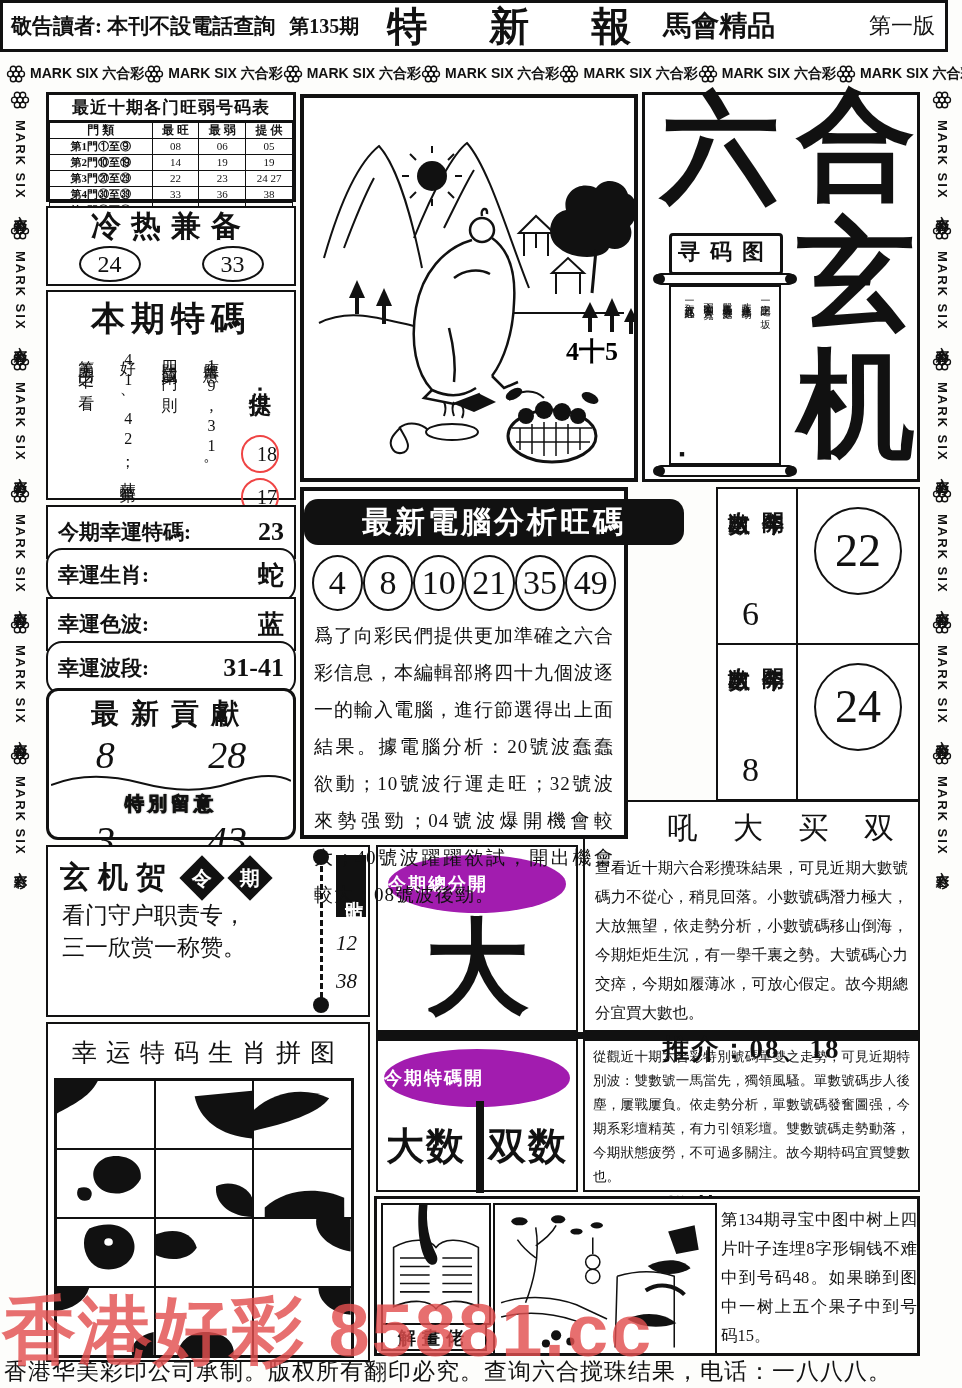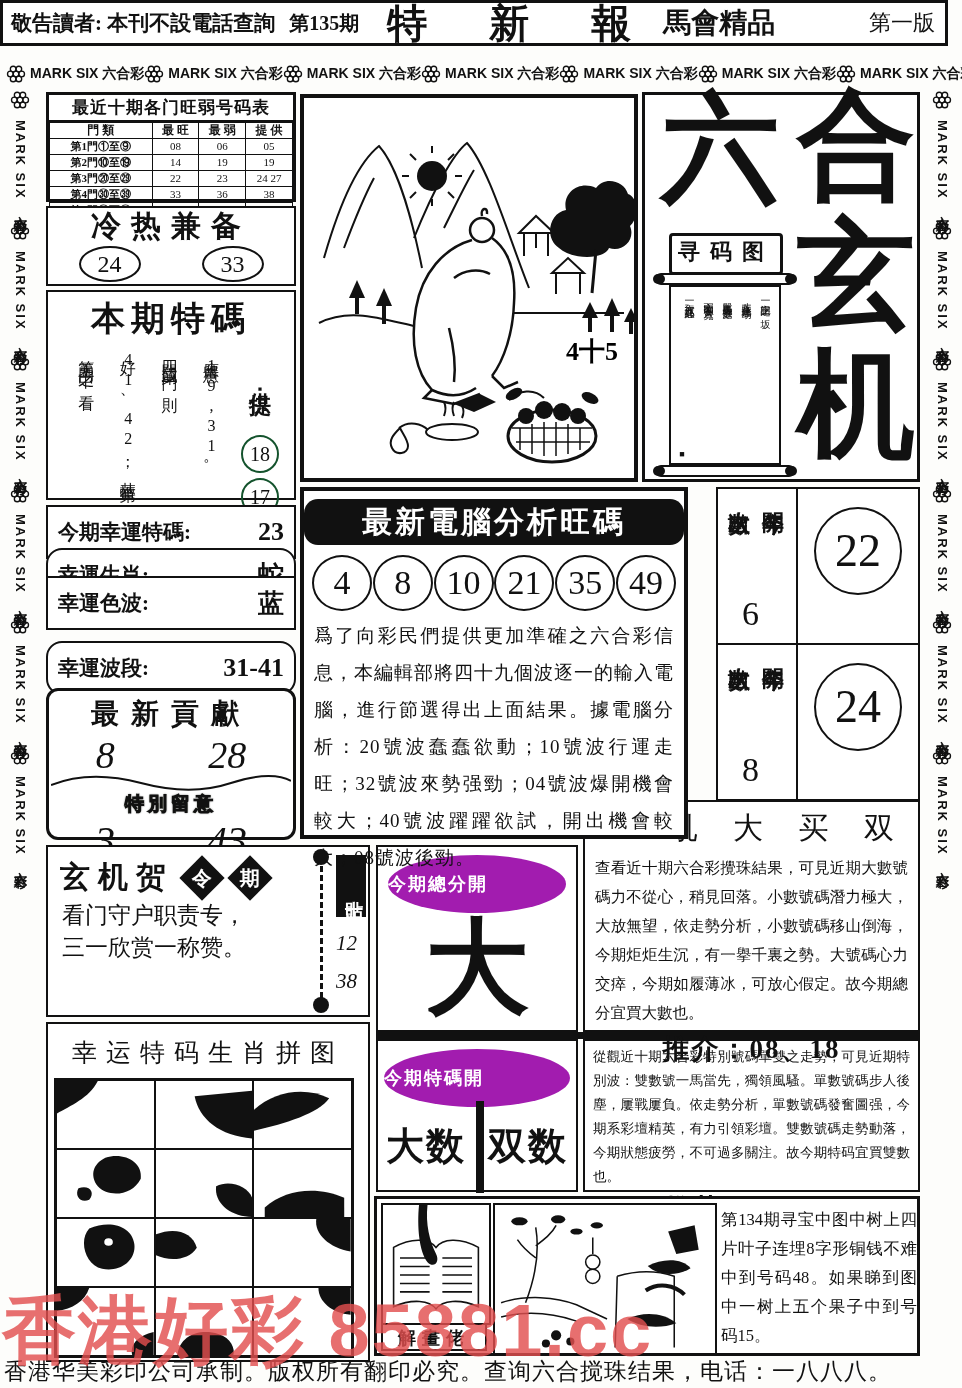--- a/index.html
+++ b/index.html
@@ -3,21 +3,21 @@
 <meta charset="utf-8">
 <style>
   html,body{margin:0;padding:0;background:#888;}
   .page{position:relative;width:962px;height:1388px;background:#fdfdfb;overflow:hidden;
         font-family:"Liberation Serif","DejaVu Serif",serif;color:#111;}
   .abs{position:absolute;}
   .box{position:absolute;background:#fff;border:2px solid #111;box-sizing:border-box;}
   .ctr{text-align:center;}
 
   
-  #hdr{left:6px;top:6px;width:948px;height:46px;border:3px solid #111;display:flex;align-items:center;box-sizing:border-box;background:#fff;}
+  #hdr{left:6px;top:6px;width:948px;height:52px;border:3px solid #111;display:flex;align-items:center;box-sizing:border-box;background:#fff;}
   #hdr .notice{font-size:21px;font-weight:bold;margin-left:8px;white-space:nowrap;}
   #hdr .issue{font-size:20px;font-weight:bold;margin-left:14px;white-space:nowrap;}
   #hdr .title{font-size:40px;font-weight:bold;letter-spacing:26px;margin-left:28px;white-space:nowrap;}
   #hdr .subtitle{font-size:28px;font-weight:bold;margin-left:6px;white-space:nowrap;}
   #hdr .edition{font-size:22px;margin-left:auto;margin-right:10px;white-space:nowrap;}
 
   
   #strip{left:6px;top:60px;width:948px;height:28px;display:flex;align-items:center;justify-content:space-between;}
   .strip-item{display:flex;align-items:center;gap:4px;font-family:"Liberation Sans",sans-serif;font-size:14px;font-weight:bold;white-space:nowrap;}
   .flower{width:20px;height:20px;flex:0 0 auto;}
@@ -37,21 +37,21 @@
   
   #coldhot{left:46px;top:206px;width:250px;height:80px;}
   #coldhot .ch-title{font-size:30px;font-weight:bold;text-align:center;letter-spacing:10px;line-height:36px;}
   .oval{display:inline-block;border:2px solid #111;border-radius:50%;width:58px;height:32px;line-height:32px;text-align:center;font-size:24px;}
 
   
   #speccode{left:46px;top:290px;width:250px;height:210px;}
   #speccode .sc-title{font-size:34px;font-weight:bold;text-align:center;letter-spacing:6px;margin-top:4px;}
   #sc-provide{position:absolute;right:8px;top:52px;width:52px;text-align:center;}
   #sc-provide .plabel{writing-mode:vertical-rl;text-orientation:upright;font-size:22px;font-weight:bold;height:86px;margin:0 auto;}
-  .cnum{display:block;margin:5px auto 0;border:2px solid #14532d;border-radius:50%;width:34px;height:34px;line-height:34px;text-align:center;font-size:20px;}
+  .cnum{display:block;margin:5px auto 0;border:2px solid #ef4444;border-radius:50%;width:34px;height:34px;line-height:34px;text-align:right;font-size:20px;}
   #sc-cols{position:absolute;left:8px;top:56px;height:148px;width:176px;writing-mode:vertical-rl;text-orientation:upright;
            font-size:16px;line-height:2.6;letter-spacing:3px;}
 
   
   .lucky{left:46px;width:250px;height:54px;display:flex;align-items:center;justify-content:space-between;padding:0 10px;box-sizing:border-box;position:absolute;background:#fff;border:2px solid #111;}
   .lucky .l-label{font-size:21px;font-weight:bold;white-space:nowrap;}
   .lucky .l-value{font-size:26px;font-weight:bold;}
   .round{border-radius:16px;}
 
   
@@ -94,21 +94,21 @@
                   font-size:22px;font-weight:bold;text-align:center;line-height:32px;letter-spacing:10px;}
   .roller{position:absolute;left:0;width:140px;height:12px;background:#fff;border:2px solid #111;border-radius:6px;box-sizing:border-box;}
   .roller:before,.roller:after{content:"";position:absolute;top:-1px;width:12px;height:10px;background:#111;border-radius:5px;}
   .roller:before{left:-4px;} .roller:after{right:-4px;}
   #scroll .sheet{position:absolute;left:14px;top:52px;width:108px;height:176px;border:2px solid #111;}
   #scroll .stext{position:absolute;right:4px;top:8px;height:150px;writing-mode:vertical-rl;text-orientation:upright;
                  font-size:10px;line-height:1.9;letter-spacing:1px;}
   #scroll .sig{position:absolute;left:4px;bottom:4px;writing-mode:vertical-rl;font-size:9px;}
 
   
-  #comp{left:300px;top:487px;width:388px;height:352px;border:4px solid #111;z-index:3;}
+  #comp{left:300px;top:487px;width:328px;height:352px;border:4px solid #111;z-index:3;}
   #comp .c-bar{margin:8px auto 0;width:380px;height:46px;background:#111;border-radius:14px;color:#fff;
                font-size:30px;font-weight:bold;text-align:center;line-height:46px;letter-spacing:3px;}
   #comp .circles{display:flex;justify-content:space-between;padding:10px 8px 4px;}
   #comp .bigcirc{width:56px;height:52px;border:2px solid #111;border-radius:50%;font-size:34px;line-height:52px;text-align:center;}
   #comp .body{font-size:19px;line-height:37px;text-align:justify;padding:2px 10px;letter-spacing:1px;}
 
   
   #appear{left:716px;top:487px;width:204px;height:314px;border:2px solid #111;display:flex;flex-direction:column;}
   .ap-cell{flex:1;display:flex;border-bottom:2px solid #111;}
   .ap-cell:last-child{border-bottom:none;}
@@ -452,21 +452,21 @@
   </div>
 
   <div class="lucky" style="top:505px;">
     <span class="l-label">今期幸運特碼:</span>
     <span class="l-value">23</span>
   </div>
   <div class="lucky round" style="top:548px;">
     <span class="l-label">幸運生肖:</span>
     <span class="l-value">蛇</span>
   </div>
-  <div class="lucky" style="top:576px;">
+  <div class="lucky" style="top:597px;">
     <span class="l-label">幸運色波:</span>
     <span class="l-value">蓝</span>
   </div>
   <div class="lucky round" style="top:641px;">
     <span class="l-label">幸運波段:</span>
     <span class="l-value">31-41</span>
   </div>
 
   <div id="contrib" class="box">
     <div class="c-title">最新貢獻</div>

